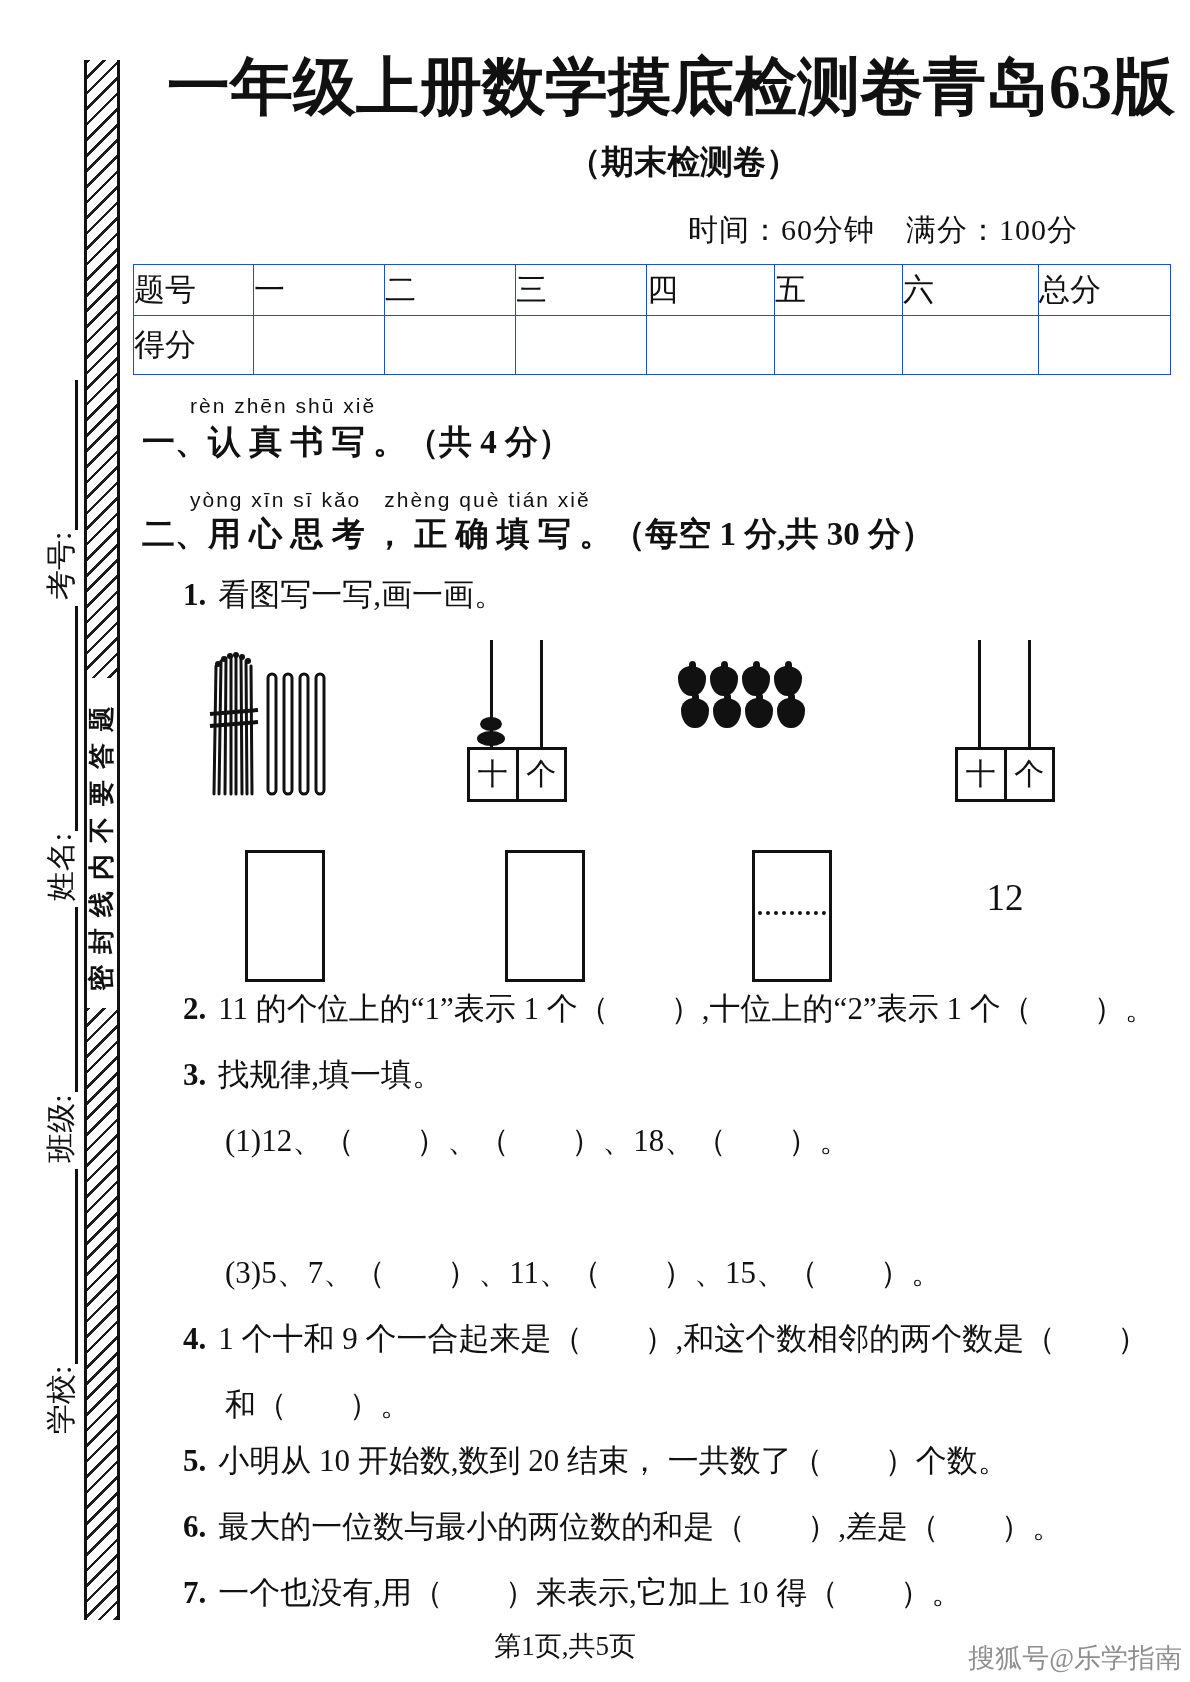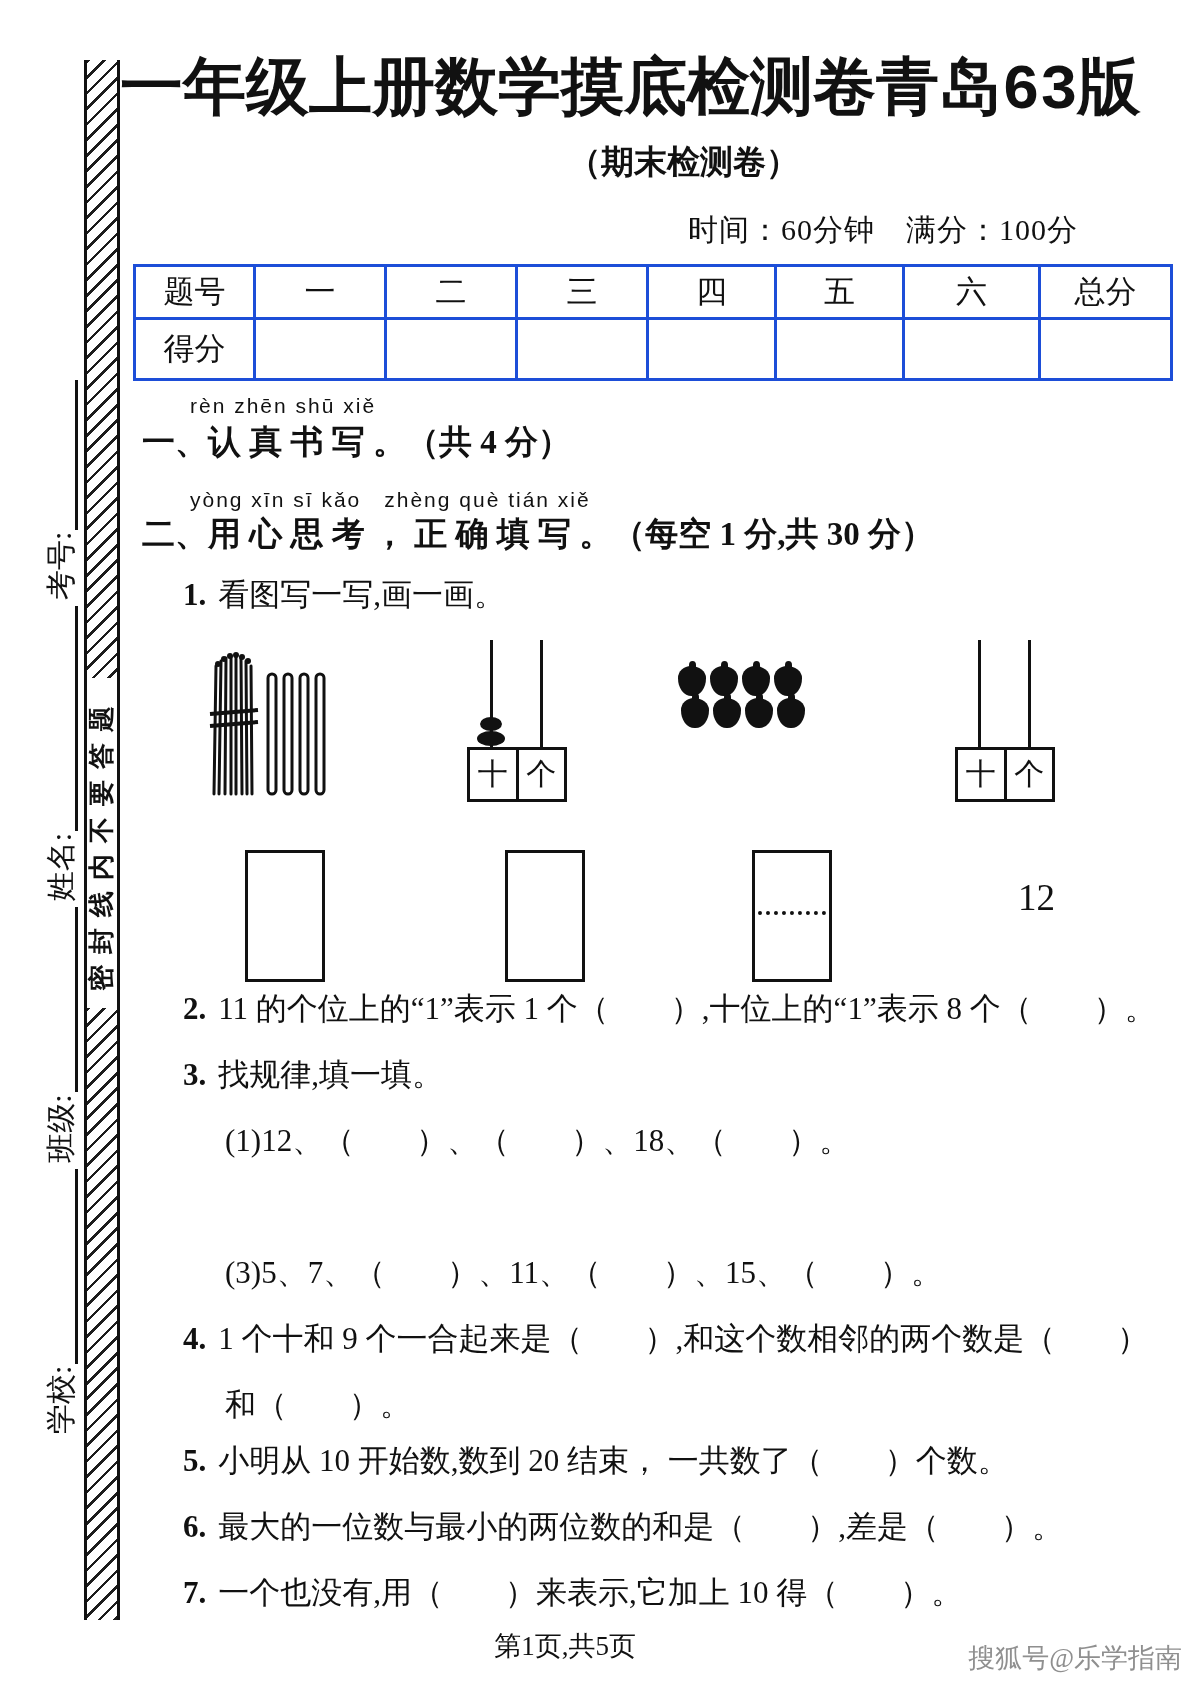--- a/index.html
+++ b/index.html
@@ -30,29 +30,29 @@
   .seal-zone { height:330px; position:relative; }
   .hatch-bottom { flex:1; }
   .seal-text {
     position:absolute; left:0; top:330px; width:330px; height:30px;
     transform-origin:0 0; transform:rotate(-90deg);
     font-size:26px; font-weight:bold; letter-spacing:11px;
     line-height:30px; text-align:center; white-space:nowrap;
   }
   
   .title {
-    position:absolute; left:120px; top:44px; width:1055px; text-align:left;
-    font-size:63px; font-weight:bold; font-family:Liberation Mono, monospace;
+    position:absolute; left:120px; top:44px; width:1055px; text-align:right;
+    font-size:63px; font-weight:bold; font-family:Liberation Serif, serif;
     white-space:nowrap;
   }
   .subtitle { position:absolute; left:120px; top:140px; width:1055px; text-align:center; font-size:33px; font-weight:bold;margin-left:36px; }
   .meta { position:absolute; right:112px; top:210px; font-size:30px; letter-spacing:1px; }
   
   .score-table { position:absolute; left:133px; top:264px; border-collapse:collapse; table-layout:fixed; }
-  .score-table th, .score-table td { border:3px solid #1d4ed8; text-align:center; font-weight:normal; font-size:31px; padding:0; }
+  .score-table th, .score-table td { border:1px solid #1d4ed8; text-align:left; font-weight:normal; font-size:31px; padding:0; }
   .score-table .hrow th { height:50px; }
   .score-table .srow td { height:58px; }
   
   .pinyin { position:absolute; font-size:21px; letter-spacing:2px; font-family:"Liberation Sans", sans-serif; white-space:nowrap; }
   .p1 { left:190px; top:394px; }
   .p2 { left:190px; top:486px; }
   .sec-heading { position:absolute; left:142px; font-size:33px; font-weight:bold; white-space:nowrap; }
   .h1 { top:420px; }
   .h2 { top:512px; }
   
@@ -85,21 +85,21 @@
   .snails { position:absolute; left:678px; top:666px; }
   .snail-row { display:flex; }
   .snail-row + .snail-row { margin-top:2px; margin-left:3px; }
   .snail { width:28px; height:30px; margin-right:4px; background:#111; position:relative;
            border-radius:46% 54% 48% 48% / 40% 40% 58% 58%; }
   .snail::before { content:""; position:absolute; top:-5px; left:11px; width:7px; height:8px; background:#111; border-radius:50% 50% 0 0; }
   
   .ansbox { position:absolute; top:850px; width:74px; height:126px; border:3px solid #111; }
   .b1 { left:245px; } .b2 { left:505px; } .b3 { left:752px; }
   .dashline { position:absolute; left:3px; right:3px; top:58px; border-top:4px dotted #111; }
-  .ans12 { position:absolute; left:955px; top:876px; width:100px; text-align:right; font-size:37px; }
+  .ans12 { position:absolute; left:955px; top:876px; width:100px; text-align:center; font-size:37px; }
   
   .footer-page { position:absolute; left:0; top:1628px; width:1130px; text-align:center; font-size:27px; }
   .watermark { position:absolute; right:8px; top:1640px; font-size:27px; color:#8f8f8f; font-family:Liberation Serif, serif; }
 </style>
 </head>
 <body>
 
 <div class="page">
 
   <div class="student-fields-wrap">
@@ -237,21 +237,21 @@
   </div>
 
   <div class="ansbox b1"></div>
   <div class="ansbox b2"></div>
   <div class="ansbox b3">
     <i class="dashline"></i>
   </div>
   <div class="ans12">12</div>
 
   <div class="q q2">
-    <span class="qnum">2.</span><span>11 的个位上的“1”表示 1 个（　　）,十位上的“1”表示 8 个（　　）。</span>
+    <span class="qnum">2.</span><span>11 的个位上的“1”表示 1 个（　　）,十位上的“2”表示 1 个（　　）。</span>
   </div>
 
   <div class="q q3">
     <span class="qnum">3.</span><span>找规律,填一填。</span>
   </div>
   <div class="q q3i1">(1)12、（　　）、（　　）、18、（　　）。</div>
   <div class="q q3i3">(3)5、7、（　　）、11、（　　）、15、（　　）。</div>
 
   <div class="q q4">
     <span class="qnum">4.</span><span>1 个十和 9 个一合起来是（　　）,和这个数相邻的两个数是（　　）</span>

